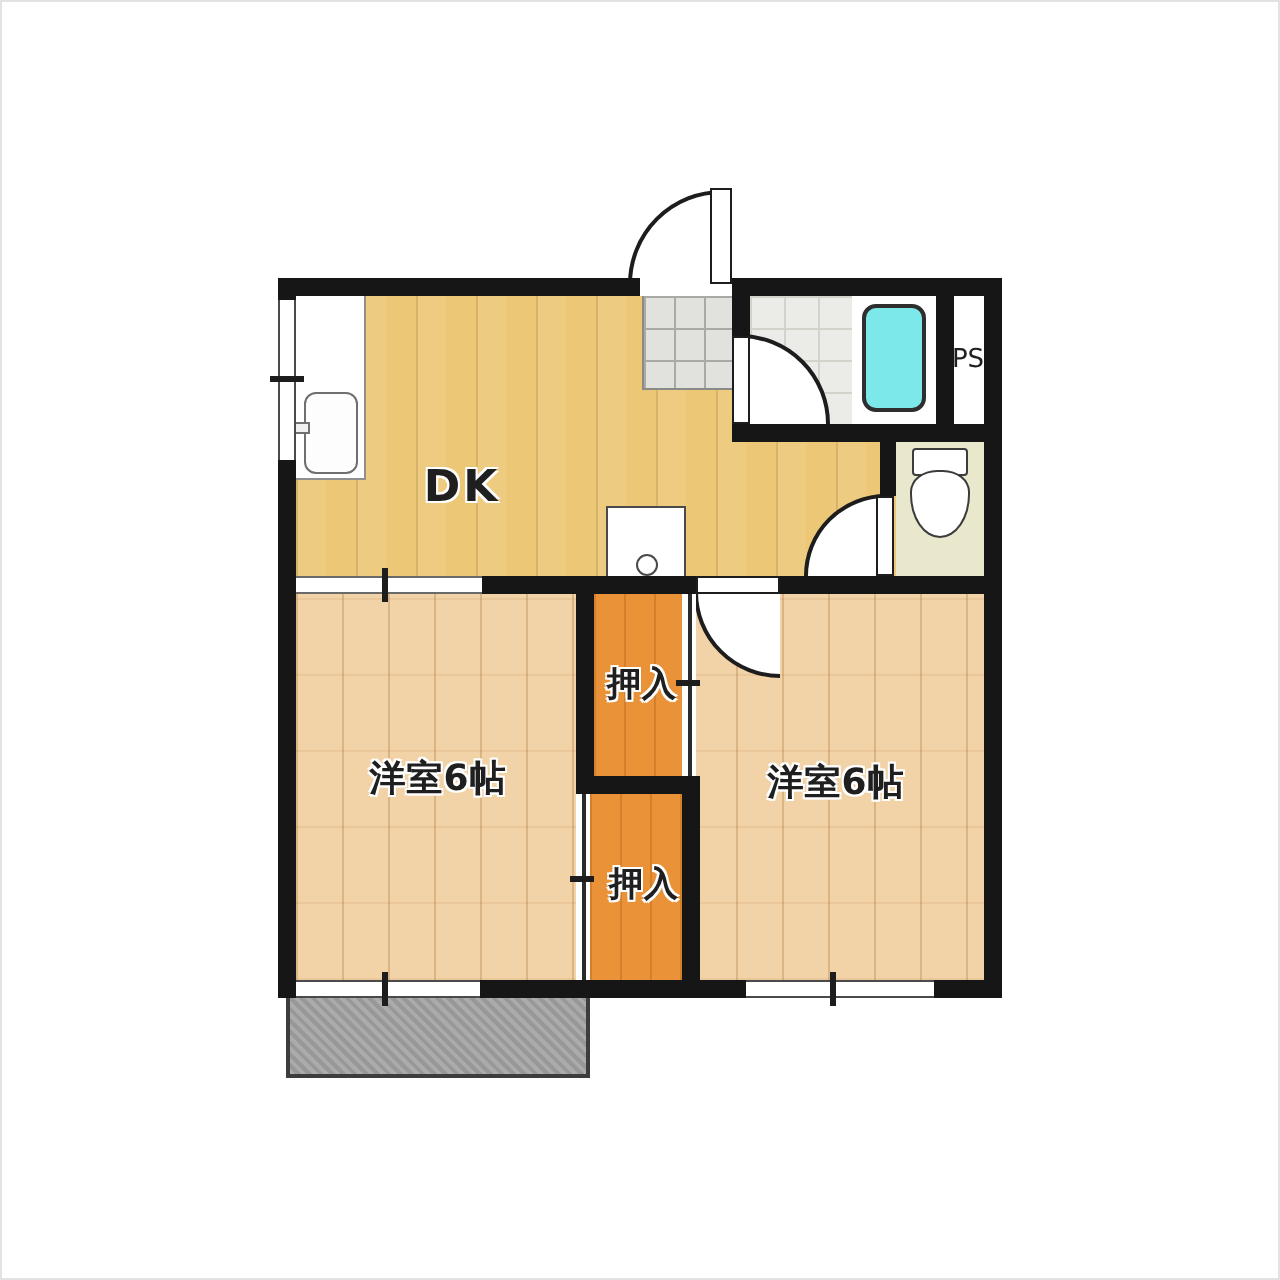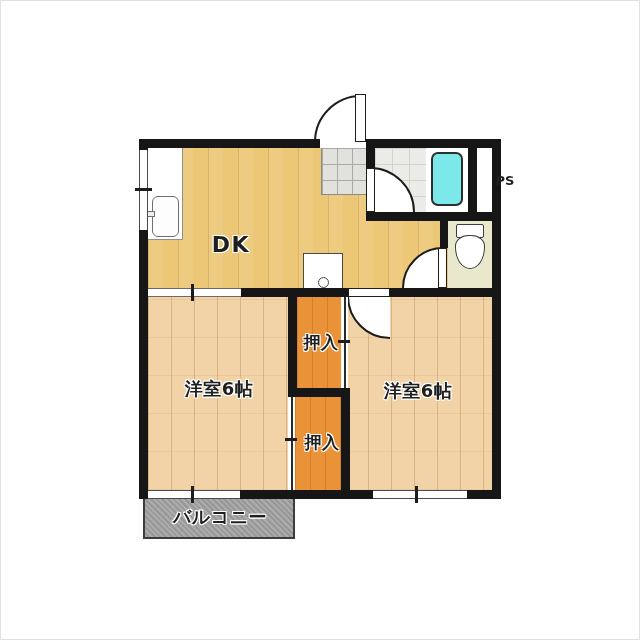--- a/index.html
+++ b/index.html
@@ -125,16 +125,15 @@
   <div class="abs leaf" style="left:355px;top:94px;width:11px;height:48px;"></div>
   <div class="abs leaf" style="left:366px;top:168px;width:9px;height:44px;"></div>
   <div class="abs leaf" style="left:438px;top:248px;width:9px;height:40px;"></div>
   <div class="abs leaf" style="left:348px;top:288px;width:42px;height:9px;"></div>
 
   <div class="lbl" style="left:231px;top:244px;font-size:22px;font-weight:700;letter-spacing:1.5px;">DK</div>
   <div class="lbl" style="left:219px;top:389px;font-size:18px;">洋室6帖</div>
   <div class="lbl" style="left:418px;top:391px;font-size:18px;">洋室6帖</div>
   <div class="lbl" style="left:321px;top:342px;font-size:17px;">押入</div>
   <div class="lbl" style="left:322px;top:442px;font-size:17px;">押入</div>
-  <div class="lbl" style="left:220px;top:517px;font-size:18px;">バルコニー</div>
-  <div class="lbl" style="left:484px;top:180px;font-size:13px;letter-spacing:0;text-shadow:none;font-weight:700;margin-left:21px;">PS</div>
+  <div class="lbl" style="left:484px;top:180px;font-size:13px;letter-spacing:0;text-shadow:none;font-weight:400;">PS</div>
 
 </div>
 
 </body></html>

